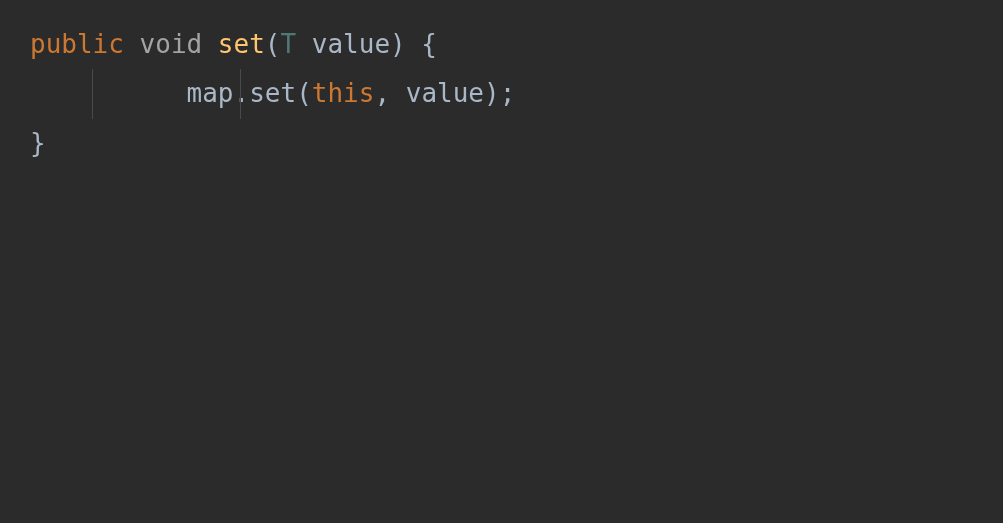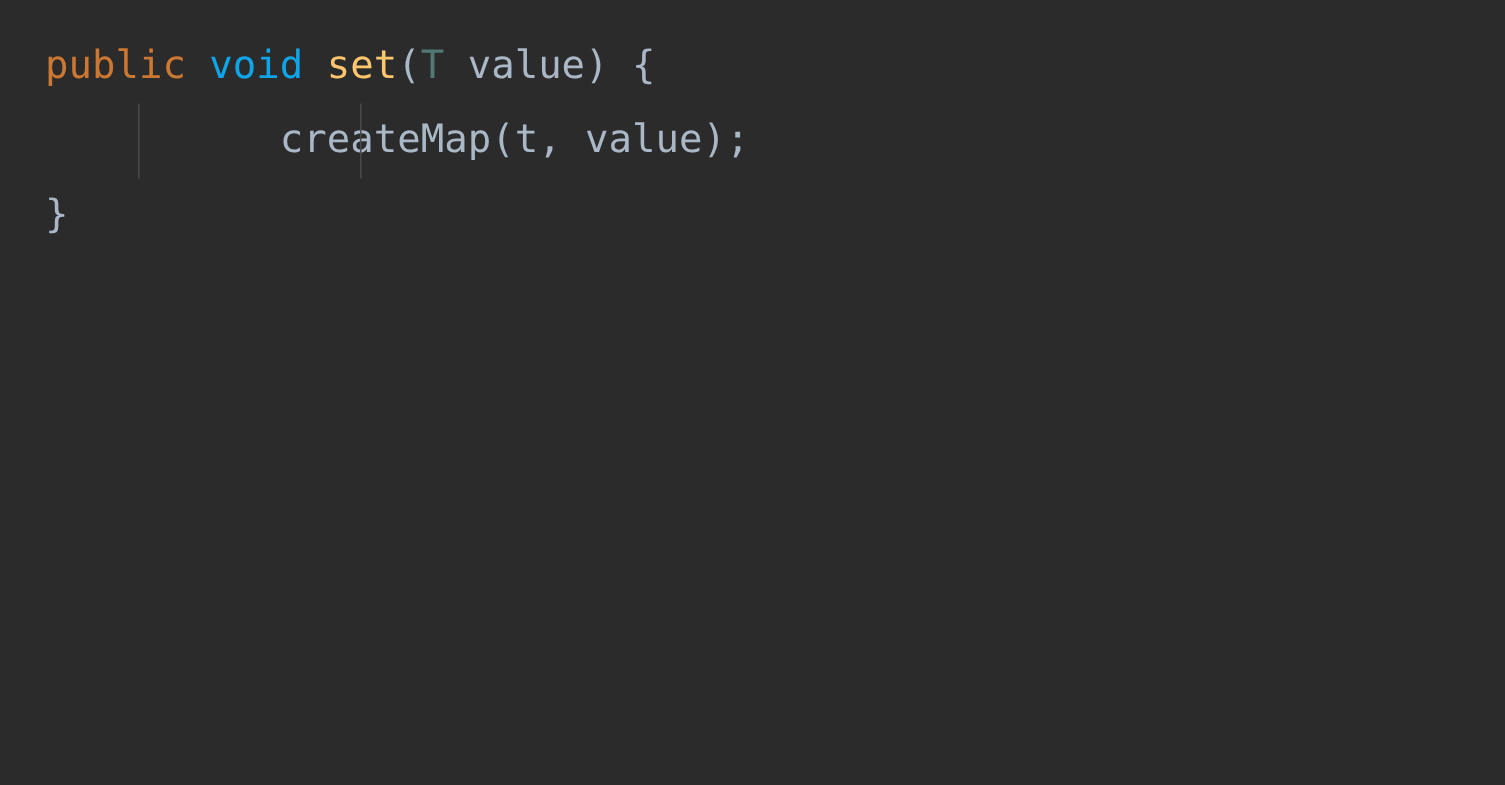--- a/index.html
+++ b/index.html
@@ -23,21 +23,21 @@
     }
     .indent-guide {
       border-left: 1px solid #4a4a4a;
       position: absolute;
       top: 0;
       bottom: 0;
     }
     .guide-1 { left: 62px; }
     .guide-2 { left: 210px; }
     .kw-public { color: #cc7832; }
-    .kw-void { color: #0ea5e9; }
+    .kw-void { color: #a3a3a3; }
     .kw-if { color: #cc7832; }
     .kw-else { color: #cc7832; }
     .kw-null { color: #cc7832; }
     .kw-this { color: #cc7832; }
     .method-name { color: #ffc66d; }
     .type-param { color: #507874; }
     .param-name { color: #a9b7c6; }
     .punct { color: #a9b7c6; }
     .type { color: #a9b7c6; }
     .var { color: #a9b7c6; }
@@ -47,19 +47,19 @@
 </head>
 <body>
 
 <div class="code-container">
 
   <div class="line"><span class="kw-public">public</span> <span class="kw-void">void</span> <span class="method-name">set</span><span class="punct">(</span><span class="type-param">T</span><span class="param-name"> value</span><span class="punct">) {</span></div>
 
 
 
 
+  <div class="line"><span class="indent-guide guide-1"></span><span class="indent-guide guide-2"></span><span>          </span><span class="var">map</span><span class="punct">.</span><span class="method-call-plain">set</span><span class="punct">(</span><span class="kw-this">this</span><span class="punct">, value);</span></div>
 
 
-  <div class="line"><span class="indent-guide guide-1"></span><span class="indent-guide guide-2"></span><span>          </span><span class="method-call-plain">createMap</span><span class="punct">(t, value);</span></div>
 
   <div class="line"><span class="punct">}</span></div>
 
 </div>
 
 </body></html>

